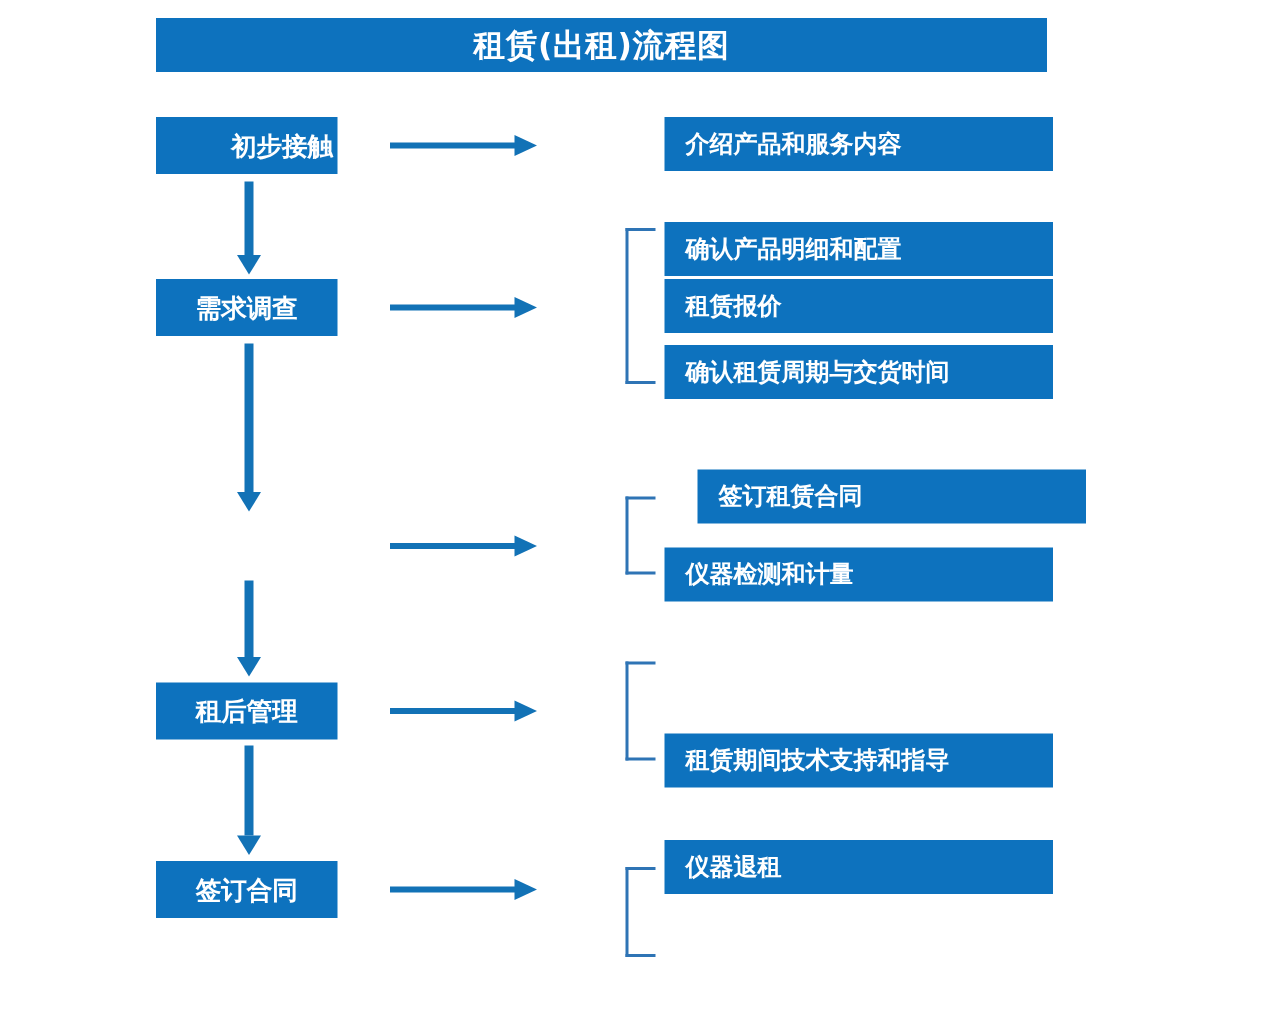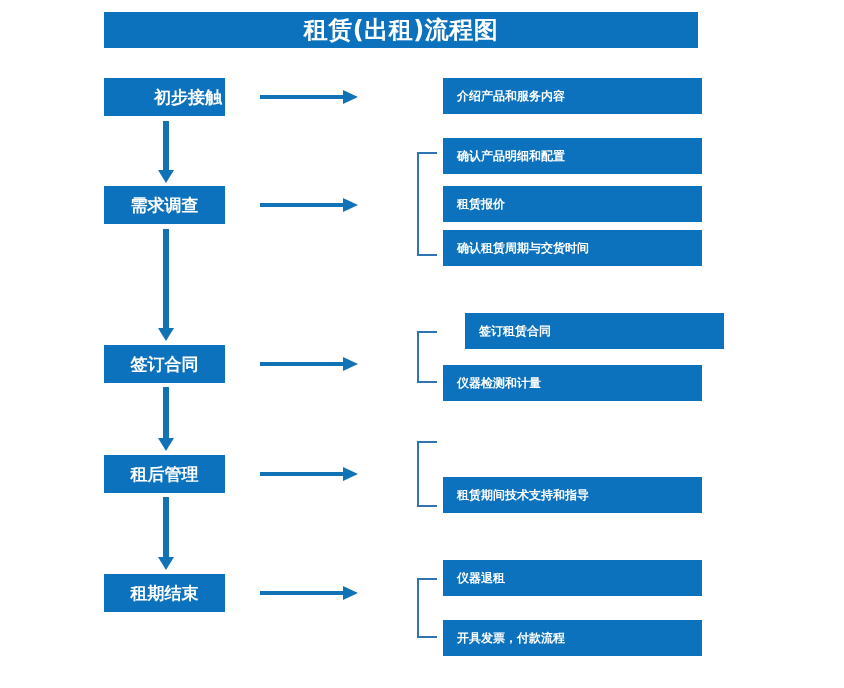--- a/index.html
+++ b/index.html
@@ -24,21 +24,21 @@
     position: absolute;
     left: 104px;
     top: 12px;
     width: 594px;
     height: 36px;
     background: #0D72BE;
     color: #ffffff;
     display: flex;
     align-items: center;
     justify-content: center;
-    font-size: 24px;
+    font-size: 21px;
     font-weight: bold;
     letter-spacing: 0.5px;
   }
 
   
   .box {
     position: absolute;
     background: #0D72BE;
     color: #ffffff;
     display: flex;
@@ -52,21 +52,21 @@
     height: 38px;
     justify-content: center;
     font-size: 17px;
   }
   .detail-box {
     left: 443px;
     width: 259px;
     height: 36px;
     justify-content: flex-start;
     padding-left: 14px;
-    font-size: 12px;
+    font-size: 16px;
   }
 
   
   .h-arrow {
     position: absolute;
     left: 260px;
     width: 98px;
     height: 14px;
     pointer-events: none;
   }
@@ -143,25 +143,24 @@
 <body>
 
 <div id="canvas">
 
   <div class="title-bar">租赁(出租)流程图</div>
 
   <div class="box stage-box" style="top:78px;padding-left:47px;">初步接触</div>
 
   <div class="box stage-box" style="top:186px;text-align:right;">需求调查</div>
 
-  <div class="box stage-box" style="top:345px;">签订合同</div>
 
   <div class="box stage-box" style="top:455px;">租后管理</div>
 
-  <div class="box stage-box" style="top:574px;">租期结束</div>
+  <div class="box stage-box" style="top:574px;">签订合同</div>
 
   <div class="v-arrow" style="top:121px;height:62px;">
     <div class="shaft" style="height:49px;"></div>
     <div class="head"></div>
   </div>
 
   <div class="v-arrow" style="top:229px;height:112px;">
     <div class="shaft" style="height:99px;"></div>
     <div class="head"></div>
   </div>
@@ -201,40 +200,39 @@
       <div class="head"></div>
   </div>
 
   <div class="box detail-box" style="top:78px;">介绍产品和服务内容</div>
 
   <div class="bracket" style="top:152px;height:104px;">
     <div class="spine"></div>
     <div class="tick top"></div>
     <div class="tick bottom"></div>
   </div>
-  <div class="box detail-box" style="top:138px;">确认产品明细和配置</div>
+  <div class="box detail-box" style="top:148px;">确认产品明细和配置</div>
   <div class="box detail-box" style="top:186px;">租赁报价</div>
   <div class="box detail-box" style="top:230px;">确认租赁周期与交货时间</div>
 
   <div class="bracket" style="top:331px;height:52px;">
     <div class="spine"></div>
     <div class="tick top"></div>
     <div class="tick bottom"></div>
   </div>
   <div class="box detail-box" style="top:313px;margin-left:22px;">签订租赁合同</div>
   <div class="box detail-box" style="top:365px;">仪器检测和计量</div>
 
   <div class="bracket" style="top:441px;height:66px;">
     <div class="spine"></div>
     <div class="tick top"></div>
     <div class="tick bottom"></div>
   </div>
-  <div class="box detail-box" style="top:477px;">租赁期间技术支持和指导</div>
+  <div class="box detail-box" style="top:489px;">租赁期间技术支持和指导</div>
 
   <div class="bracket" style="top:578px;height:60px;">
     <div class="spine"></div>
     <div class="tick top"></div>
     <div class="tick bottom"></div>
   </div>
   <div class="box detail-box" style="top:560px;">仪器退租</div>
-  <div class="box detail-box" style="top:620px;">开具发票，付款流程</div>
 
 </div>
 
 </body></html>

